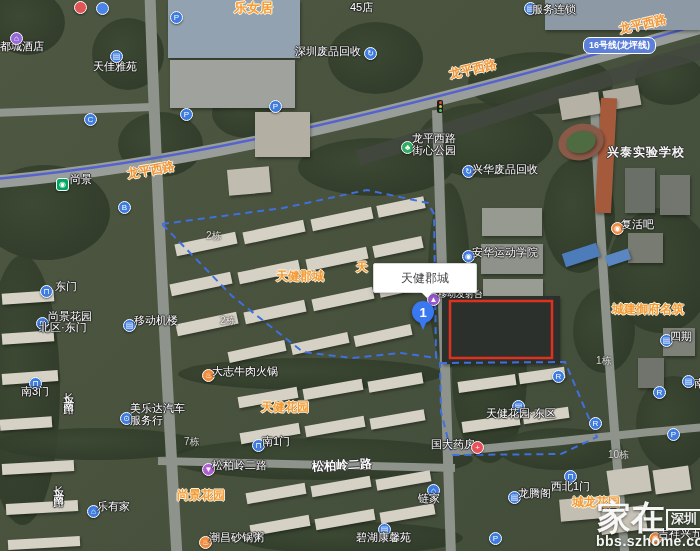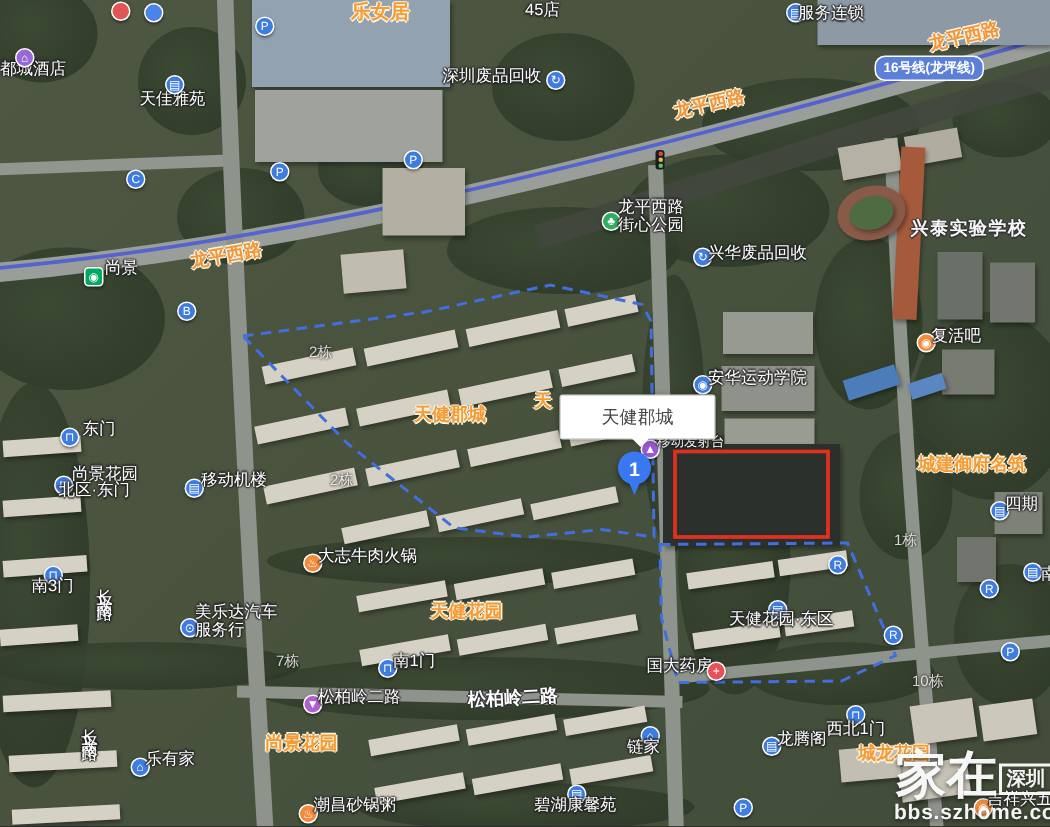--- a/index.html
+++ b/index.html
@@ -213,21 +213,21 @@
       <div class="poi-icon" style="left: 120px; top: 412px; background: rgb(63, 124, 224);">⊙</div>
       <div class="t t-white" style="left: 130px; top: 402px;">美乐达汽车</div>
       <div class="t t-white" style="left: 130px; top: 414px;">服务行</div>
       <div class="poi-icon" style="left: 202px; top: 463px; background: rgb(176, 95, 208);">▼</div>
       <div class="t t-white" style="left: 212px; top: 459px;">松柏岭二路</div>
       <div class="t t-orange" style="left: 177px; top: 489px;">尚景花园</div>
       <div class="poi-icon" style="left: 87px; top: 505px; background: rgb(63, 124, 224);">⌂</div>
       <div class="t t-white" style="left: 97px; top: 500px;">乐有家</div>
       <div class="poi-icon" style="left: 199px; top: 536px; background: rgb(240, 138, 60);">♨</div>
       <div class="t t-white" style="left: 209px; top: 531px;">潮昌砂锅粥</div>
-      <div class="t t-orange" style="left: 287px; top: 401px;">天健花园</div>
+      <div class="t t-orange" style="left: 261px; top: 401px;">天健花园</div>
       <div class="poi-icon" style="left: 252px; top: 439px; background: rgb(63, 124, 224);">⊓</div>
       <div class="t t-white" style="left: 262px; top: 435px;">南1门</div>
       <div class="t t-white" style="left: 431px; top: 438px;">国大药房</div>
       <div class="poi-icon" style="left: 471px; top: 441px; background: rgb(232, 80, 90);">+</div>
       <div class="poi-icon" style="left: 427px; top: 484px; background: rgb(63, 124, 224);">⌂</div>
       <div class="t t-white" style="left: 418px; top: 492px;">链家</div>
       <div class="poi-icon" style="left: 378px; top: 523px; background: rgb(63, 124, 224);">▤</div>
       <div class="t t-white" style="left: 356px; top: 531px;">碧湖康馨苑</div>
       <div class="poi-icon" style="left: 512px; top: 400px; background: rgb(63, 124, 224);">▤</div>
       <div class="t t-white" style="left: 486px; top: 407px;">天健花园·东区</div>

